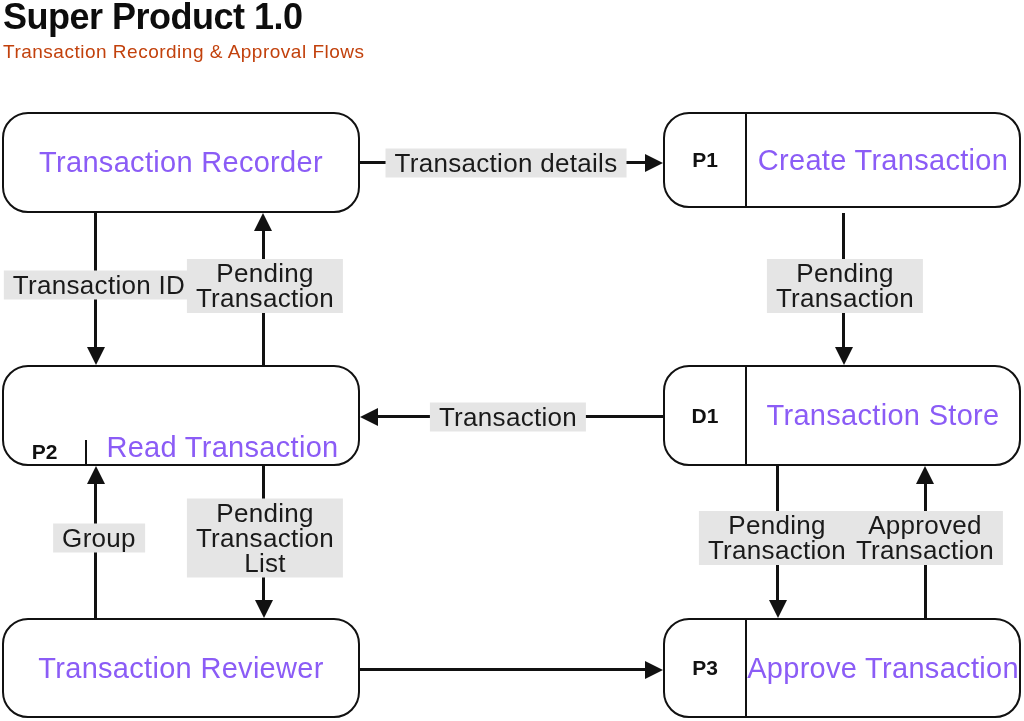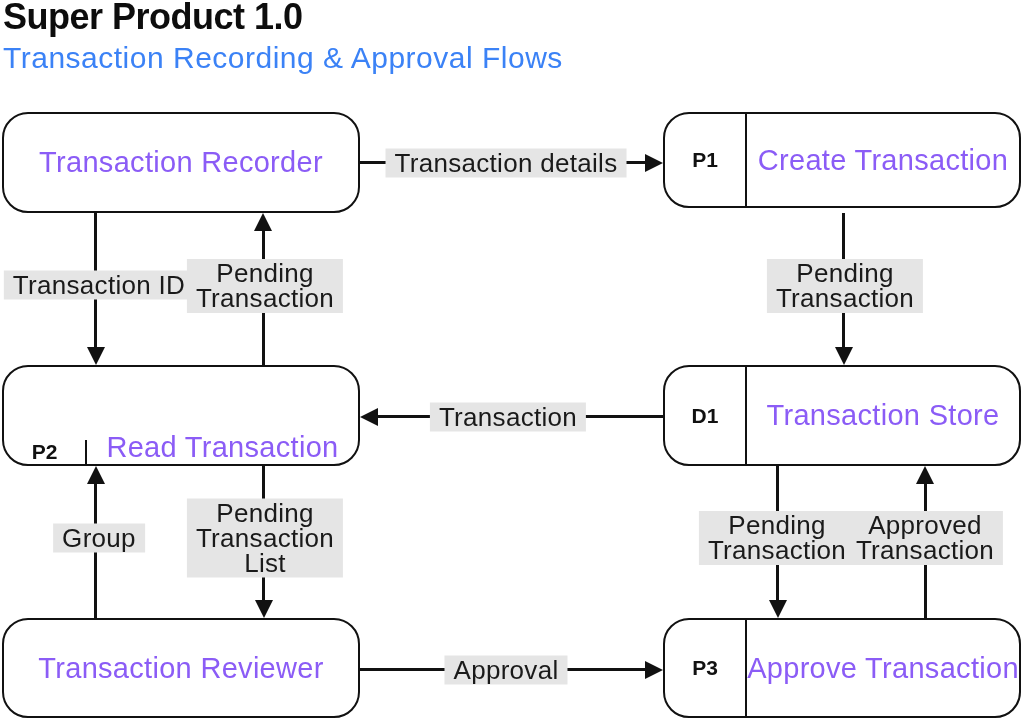--- a/index.html
+++ b/index.html
@@ -23,24 +23,24 @@
     margin: 0;
     font-size: 36px;
     font-weight: 800;
     letter-spacing: -0.5px;
     color: #0d0d0d;
   }
   .page-subtitle {
     position: absolute;
     left: 3px;
     top: 41px;
-    font-size: 30px;
+    font-size: 19px;
     font-weight: 400;
     letter-spacing: 0.5px;
-    color: #3b82f6;
+    color: #c2410c;
   }
   .node {
     position: absolute;
     box-sizing: border-box;
     background: #ffffff;
     border: 2.5px solid #111111;
     border-radius: 26px;
     display: flex;
     align-items: stretch;
     overflow: hidden;
@@ -189,15 +189,14 @@
   <div class="edge-label" style="left:777px; top:538px;">Pending
 Transaction</div>
 
   <div class="arrow up" style="left:916px; top:466px;"></div>
   <div class="vline" style="left:924px; top:484px; height:134px;"></div>
   <div class="edge-label" style="left:925px; top:538px;">Approved
 Transaction</div>
 
   <div class="hline" style="left:360px; top:668px; width:287px;"></div>
   <div class="arrow right" style="left:645px; top:661px;"></div>
-  <div class="edge-label" style="left:506px; top:670px;">Approval</div>
 
 </div>
 
 </body></html>

